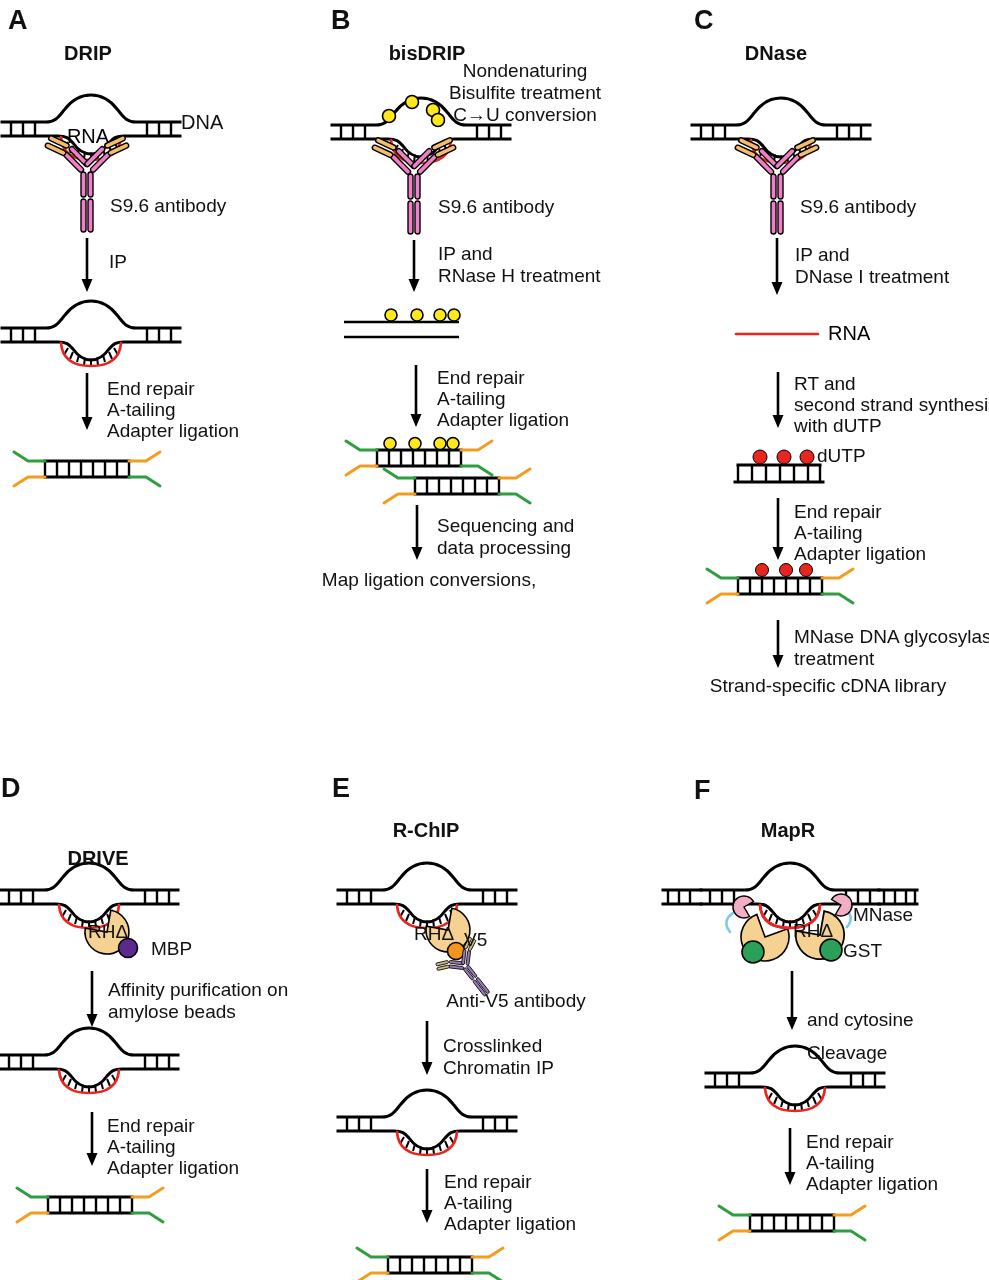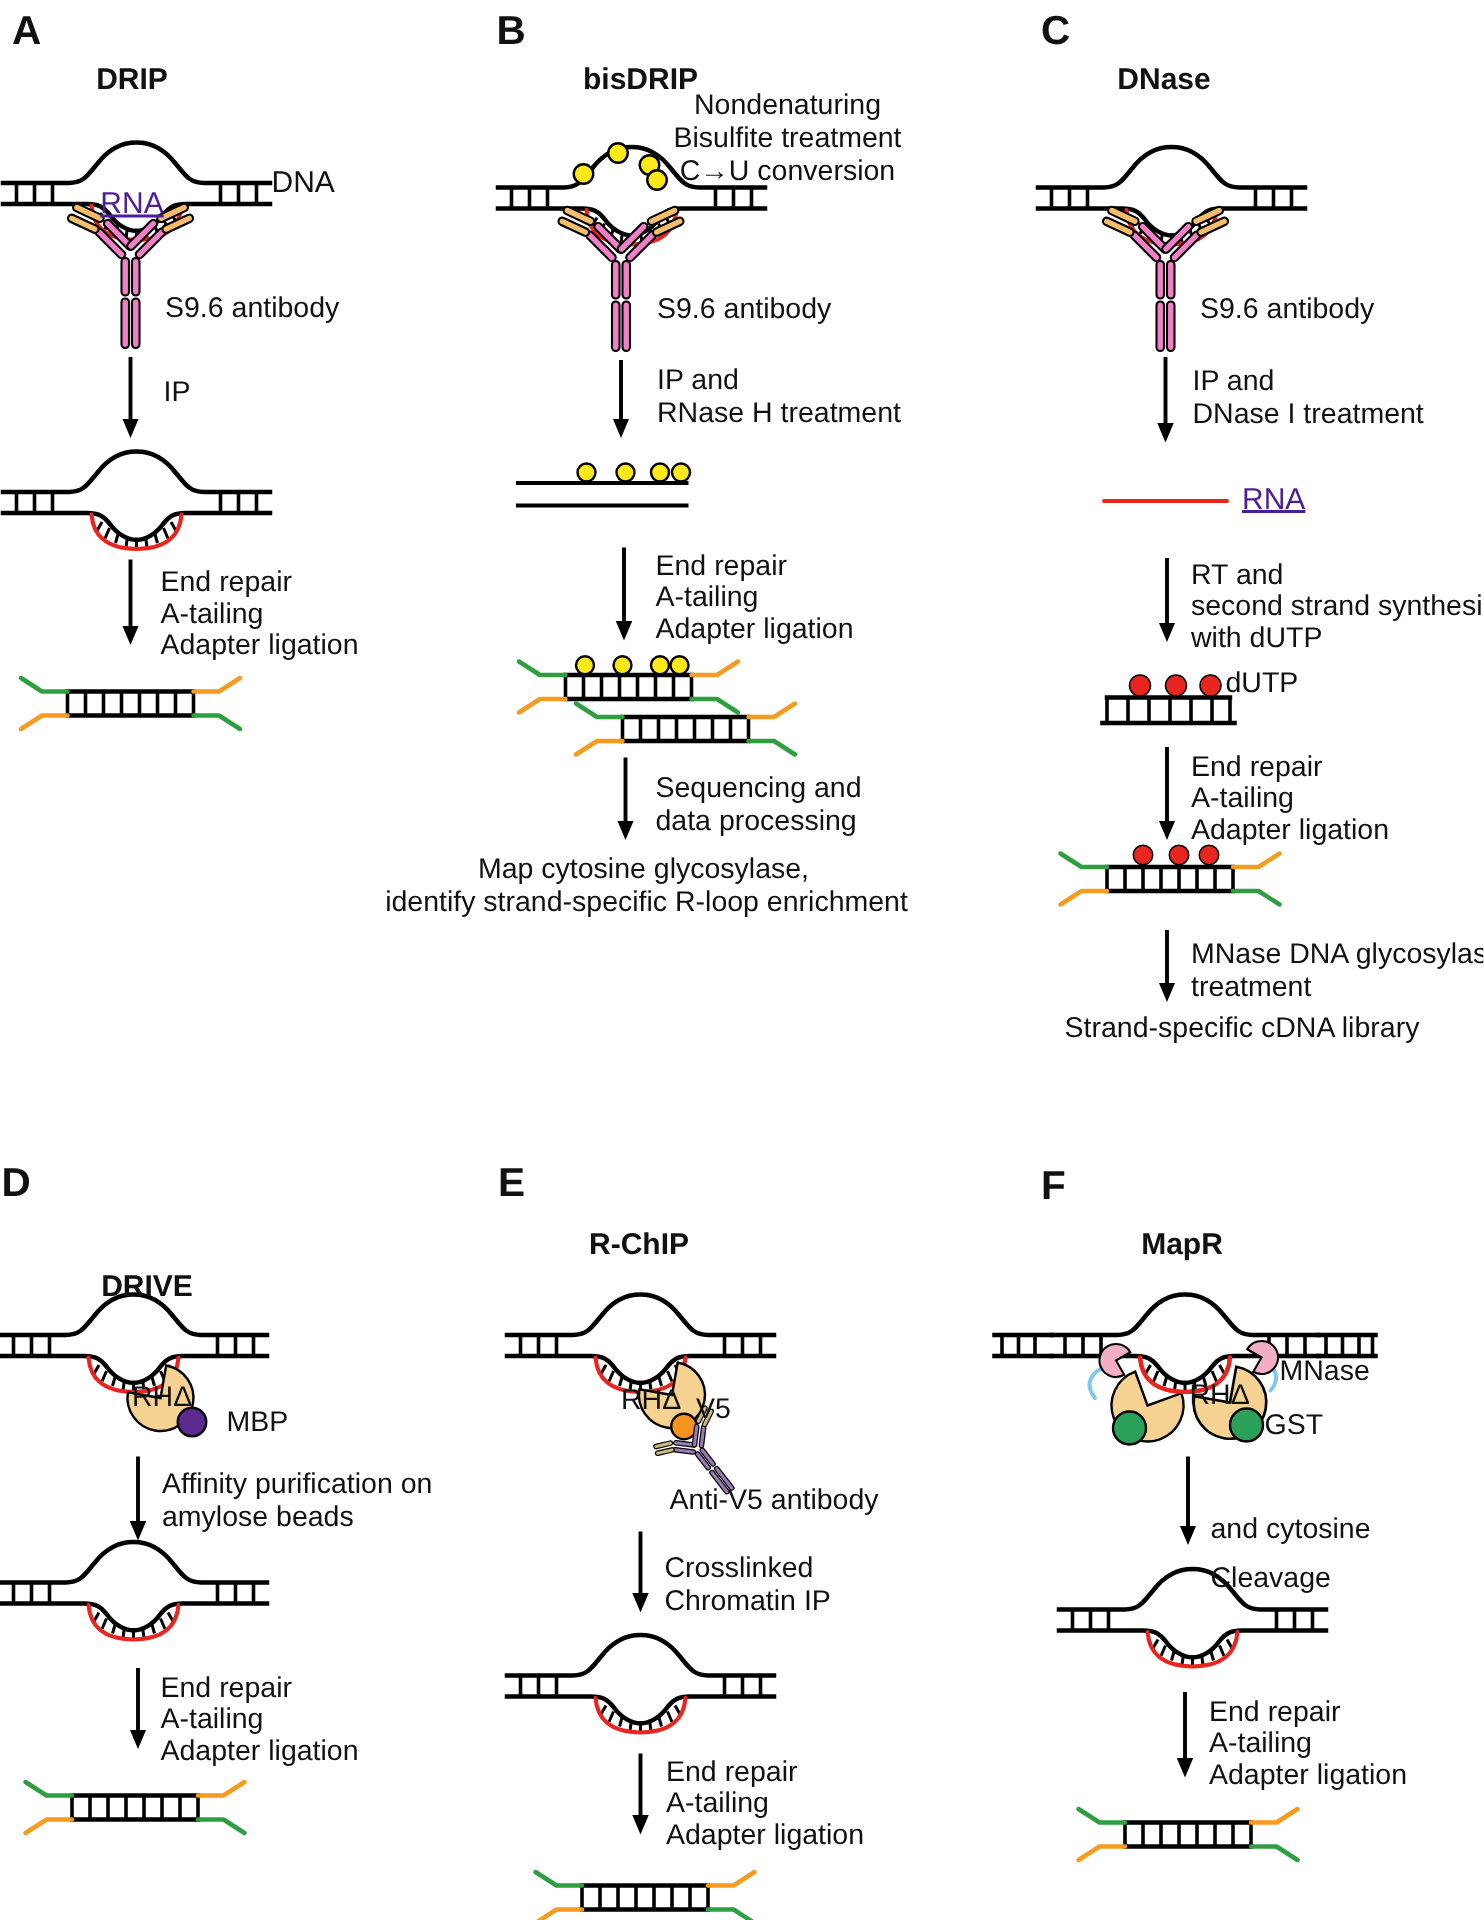--- a/index.html
+++ b/index.html
@@ -3,21 +3,21 @@
 <meta charset="utf-8">
 <style>
   html,body{margin:0;padding:0;background:#fff;}
   .canvas{position:relative;width:989px;height:1280px;background:#fff;overflow:hidden;
           font-family:"Liberation Sans","DejaVu Sans",sans-serif;color:#111;}
   .t{position:absolute;white-space:nowrap;font-size:19px;line-height:1.05;}
   .letter{font-size:27px;font-weight:700;}
   .title{font-size:20px;font-weight:700;transform:translateX(-50%);}
   .ctr{transform:translateX(-50%);}
   .lbl20{font-size:20px;}
-  .red{color:#4c1d95;text-decoration:underline;}
+  .red{color:#000000;}
   svg.layer{position:absolute;left:0;top:0;}
   
   .st{stroke:#000;stroke-width:3;fill:none;stroke-linecap:square;}
   .rn path{stroke:#000;stroke-width:2.4;fill:none;}
   .hat path{stroke:#000;stroke-width:2;fill:none;}
   .rna{stroke:#e8251f;stroke-width:2.7;fill:none;stroke-linecap:round;}
   .arr{stroke:#000;stroke-width:2.6;fill:none;}
   .gA{stroke:#2f9e41;stroke-width:3;fill:none;stroke-linejoin:round;stroke-linecap:round;}
   .oA{stroke:#f49c20;stroke-width:3;fill:none;stroke-linejoin:round;stroke-linecap:round;}
   .dotY{fill:#ffe81a;stroke:#000;stroke-width:1.6;}
@@ -249,22 +249,21 @@
   <span class="t ctr" style="left:525px;top:83px">Bisulfite treatment</span>
   <span class="t ctr" style="left:525px;top:105px">C→U conversion</span>
   <span class="t" style="left:438px;top:197px">S9.6 antibody</span>
   <span class="t" style="left:438px;top:244px">IP and</span>
   <span class="t" style="left:438px;top:266px">RNase H treatment</span>
   <span class="t" style="left:437px;top:368px">End repair</span>
   <span class="t" style="left:437px;top:389px">A-tailing</span>
   <span class="t" style="left:437px;top:410px">Adapter ligation</span>
   <span class="t" style="left:437px;top:516px">Sequencing and</span>
   <span class="t" style="left:437px;top:538px">data processing</span>
-  <span class="t ctr" style="left:429px;top:570px">Map cytosine glycosylase,</span>
-  <span class="t ctr" style="left:431px;top:592px">identify strand-specific R-loop enrichment</span>
+  <span class="t ctr" style="left:429px;top:570px">Map ligation conversions,</span>
 
   <span class="t letter" style="left:694px;top:6px">C</span>
   <span class="t title" style="left:776px;top:43px">DNase</span>
   <span class="t" style="left:800px;top:197px">S9.6 antibody</span>
   <span class="t" style="left:795px;top:245px">IP and</span>
   <span class="t" style="left:795px;top:267px">DNase I treatment</span>
   <span class="t lbl20 red" style="left:828px;top:323px">RNA</span>
   <span class="t" style="left:794px;top:374px">RT and</span>
   <span class="t" style="left:794px;top:395px">second strand synthesis</span>
   <span class="t" style="left:794px;top:416px">with dUTP</span>

